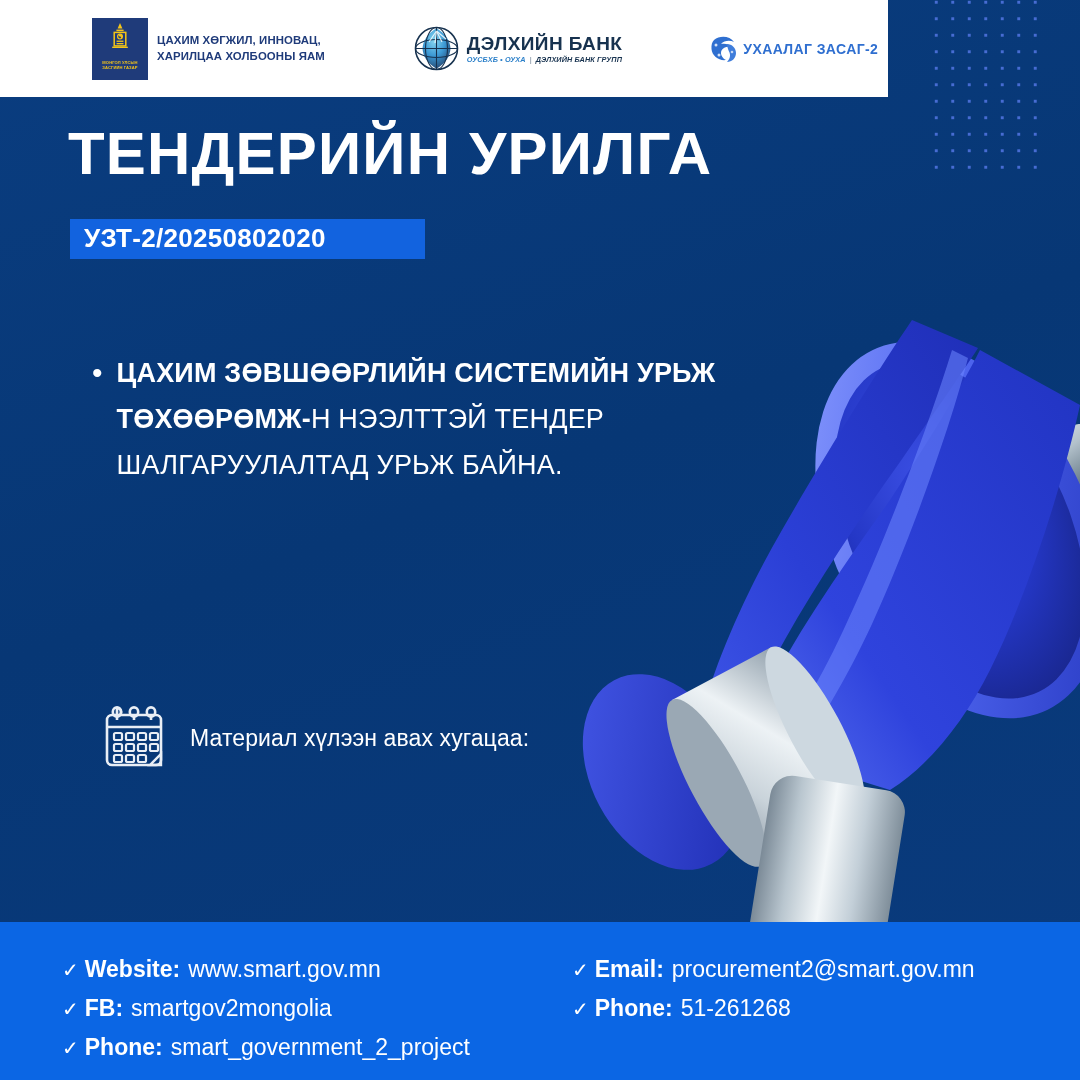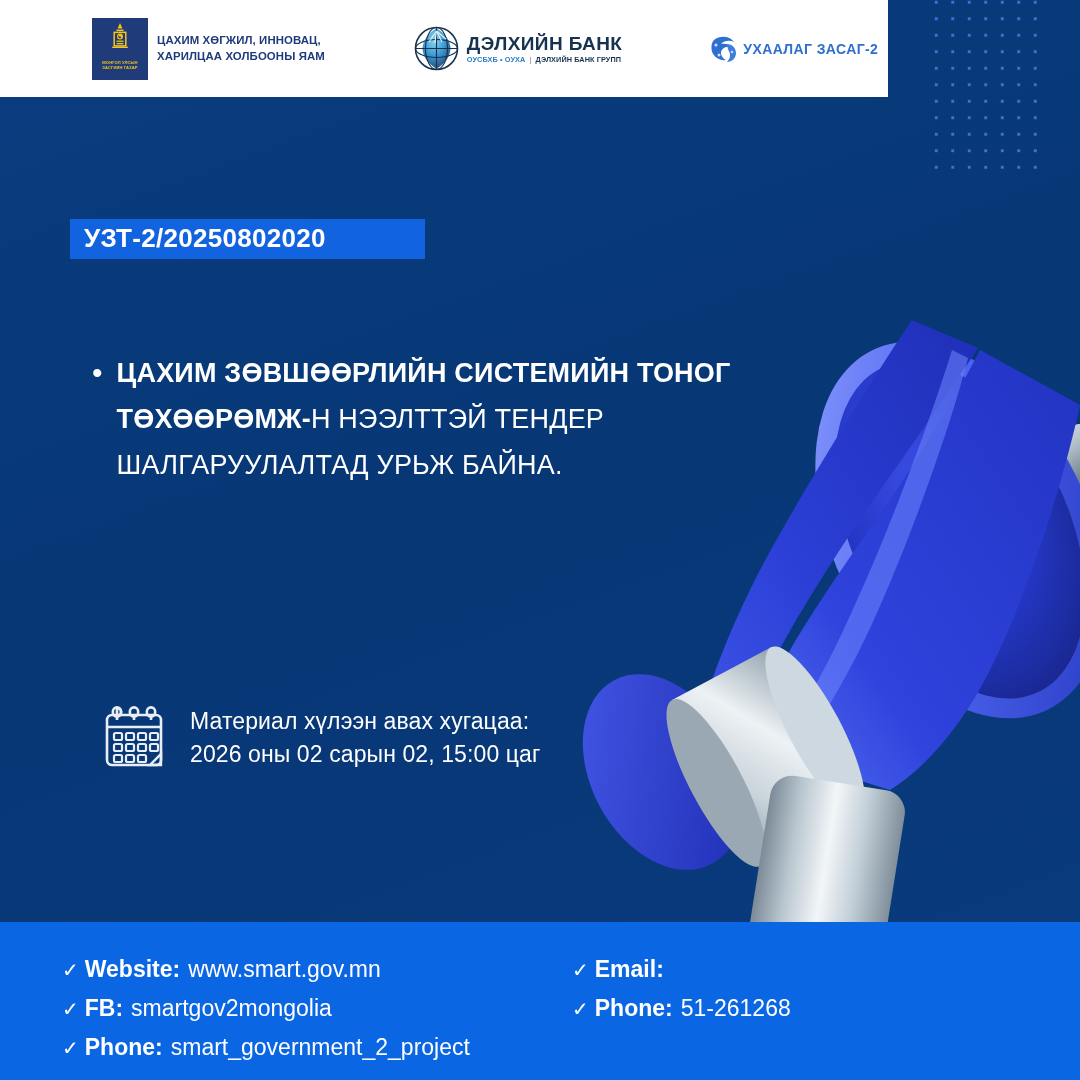--- a/index.html
+++ b/index.html
@@ -42,21 +42,21 @@
     font-weight:bold;letter-spacing:.1px;margin-top:2px;
   }
   .logo-mn-text{
     margin-left:9px;color:#1f3b7a;font-weight:bold;font-size:11.4px;
     line-height:15.5px;letter-spacing:.1px;white-space:nowrap;
   }
 
   .logo-wb{display:flex;align-items:center;margin-left:88px;}
   .wb-text{margin-left:7px;}
   .wb-title{color:#17324f;font-weight:bold;font-size:19px;letter-spacing:.4px;line-height:20px;}
-  .wb-sub{display:flex;align-items:center;margin-top:1px;font-size:7.3px;line-height:9px;font-weight:bold;letter-spacing:.1px;}
+  .wb-sub{display:flex;align-items:center;margin-top:1px;font-size:7.3px;line-height:9px;font-weight:bold;letter-spacing:.1px;font-style:italic;}
   .wb-sub .left{color:#2a7fc9;}
   .wb-sub .bar{color:#9aa7b4;margin:0 4px;}
   .wb-sub .right{color:#17324f;}
 
   .logo-sg{display:flex;align-items:center;margin-left:84px;}
   .sg-text{color:#2f6fd0;font-weight:bold;font-size:14px;letter-spacing:.4px;margin-left:2px;white-space:nowrap;}
 
   
   .title{
     position:absolute;left:68px;top:122px;
@@ -279,27 +279,28 @@
       <ellipse cx="150" cy="562" rx="26" ry="94" fill="#9aa8b4"></ellipse>
       <ellipse cx="262" cy="562" rx="26" ry="94" fill="#cdd8e0"></ellipse>
     </g>
 
     <g transform="rotate(9 265 690)">
       <rect x="196" y="582" width="136" height="230" rx="22" fill="url(#handleGrad)"></rect>
       <ellipse cx="264" cy="808" rx="68" ry="22" fill="#b7c4cd"></ellipse>
     </g>
   </svg>
 
+  <div class="title">ТЕНДЕРИЙН УРИЛГА</div>
 
   <div class="badge">УЗТ-2/20250802020</div>
 
   <div class="body-block">
     <div class="bullet">•</div>
     <div class="body-text">
-      <span class="b">ЦАХИМ ЗӨВШӨӨРЛИЙН СИСТЕМИЙН ТОНОГ ТӨХӨӨРӨМЖ-</span><span class="n">Н НЭЭЛТТЭЙ ТЕНДЕР ШАЛГАРУУЛАЛТАД УРЬЖ БАЙНА.</span>
+      <span class="b">ЦАХИМ ЗӨВШӨӨРЛИЙН СИСТЕМИЙН УРЬЖ ТӨХӨӨРӨМЖ-</span><span class="n">Н НЭЭЛТТЭЙ ТЕНДЕР ШАЛГАРУУЛАЛТАД УРЬЖ БАЙНА.</span>
     </div>
   </div>
 
   <div class="deadline">
     <svg class="cal-icon" viewBox="0 0 68 70">
       <g fill="none" stroke="#e9eef5" stroke-width="2.6">
         <rect x="7" y="12" width="54" height="50" rx="5"></rect>
         <line x1="7" y1="24" x2="61" y2="24"></line>
         <path d="M17 13 L17 5 M17 5 a4 4 0 0 1 0 8"></path>
         <ellipse cx="17" cy="9" rx="4.2" ry="4.6"></ellipse>
@@ -319,21 +320,20 @@
         <rect x="38" y="41" width="8" height="7" rx="1.6"></rect>
         <rect x="50" y="41" width="8" height="7" rx="1.6"></rect>
         <rect x="14" y="52" width="8" height="7" rx="1.6"></rect>
         <rect x="26" y="52" width="8" height="7" rx="1.6"></rect>
         <rect x="38" y="52" width="8" height="7" rx="1.6"></rect>
       </g>
       <path d="M50 62 L61 51 L61 62 Z" fill="none" stroke="#e9eef5" stroke-width="2.4"></path>
     </svg>
     <div class="deadline-text">
       <div>Материал хүлээн авах хугацаа:</div>
-      <div>2026 оны 02 сарын 02, 15:00 цаг</div>
     </div>
   </div>
 
   <div class="footer">
     <div class="footer-cols">
 
       <div class="col-left">
         <div class="crow">
           <span class="check">✓</span>
           <span class="clabel">Website:</span>
@@ -348,20 +348,21 @@
           <span class="check">✓</span>
           <span class="clabel">Phone:</span>
           <span class="cvalue">smart_government_2_project</span>
         </div>
       </div>
 
       <div class="col-right">
         <div class="crow">
           <span class="check">✓</span>
           <span class="clabel">Email:</span>
+          <span class="cvalue">procurement2@smart.gov.mn</span>
         </div>
         <div class="crow">
           <span class="check">✓</span>
           <span class="clabel">Phone:</span>
           <span class="cvalue">51-261268</span>
         </div>
       </div>
 
     </div>
   </div>

